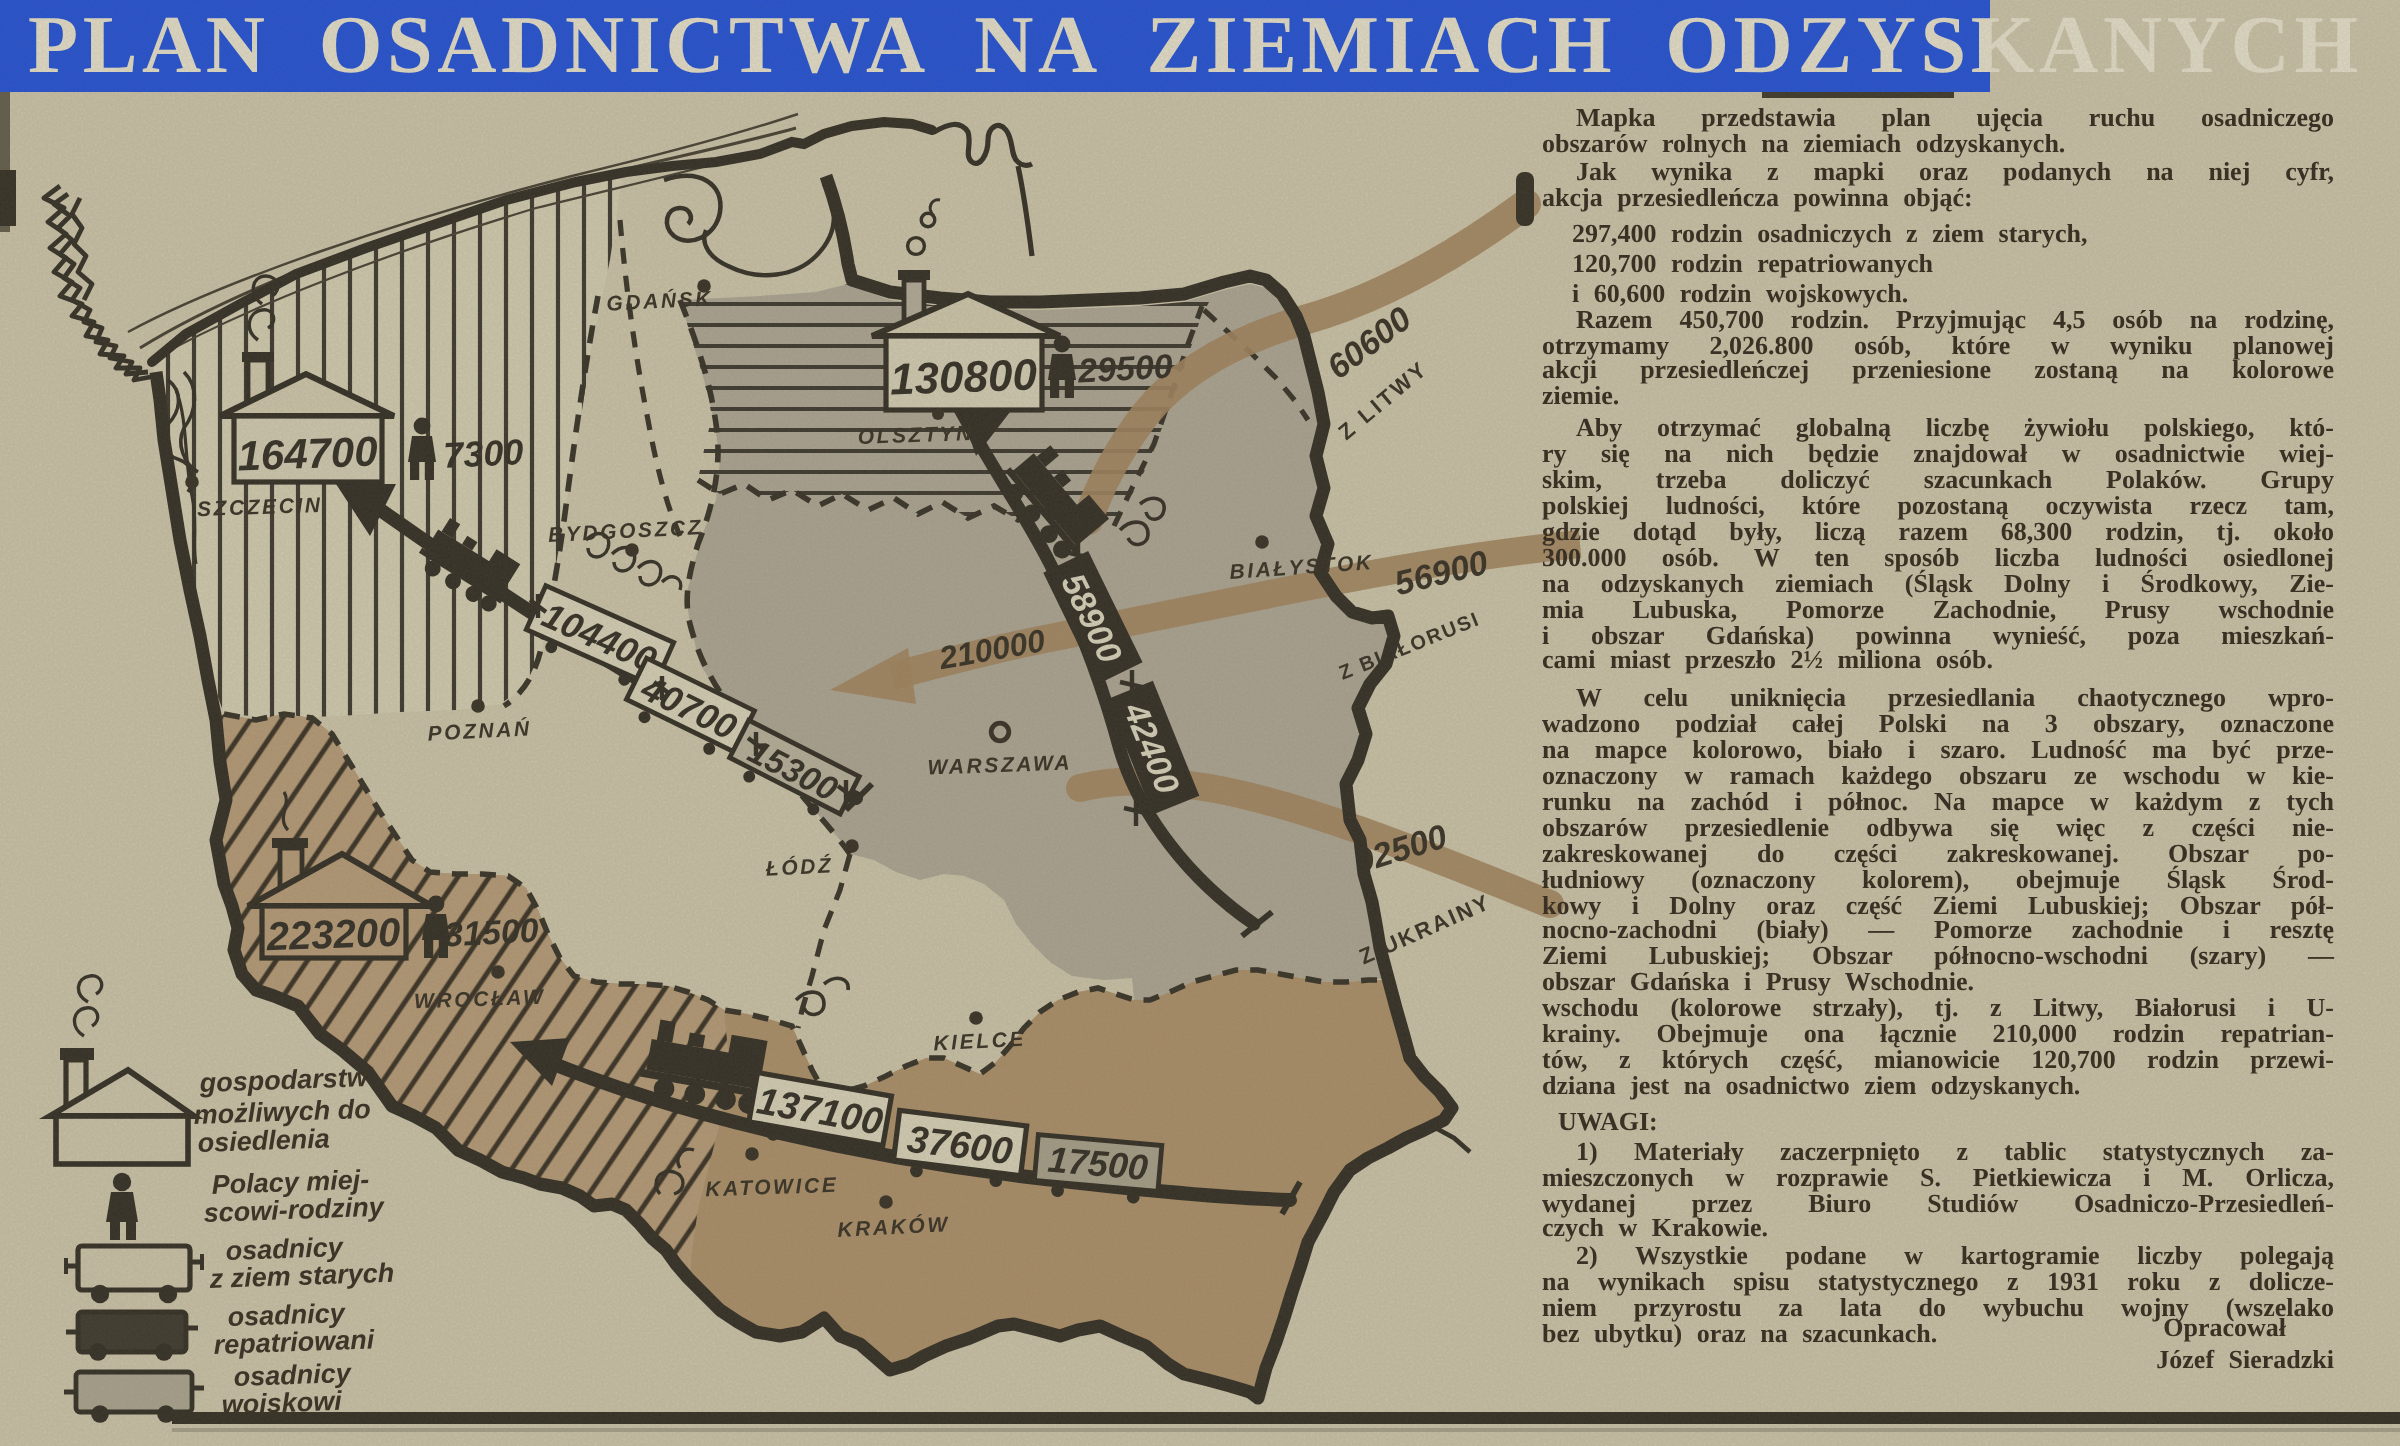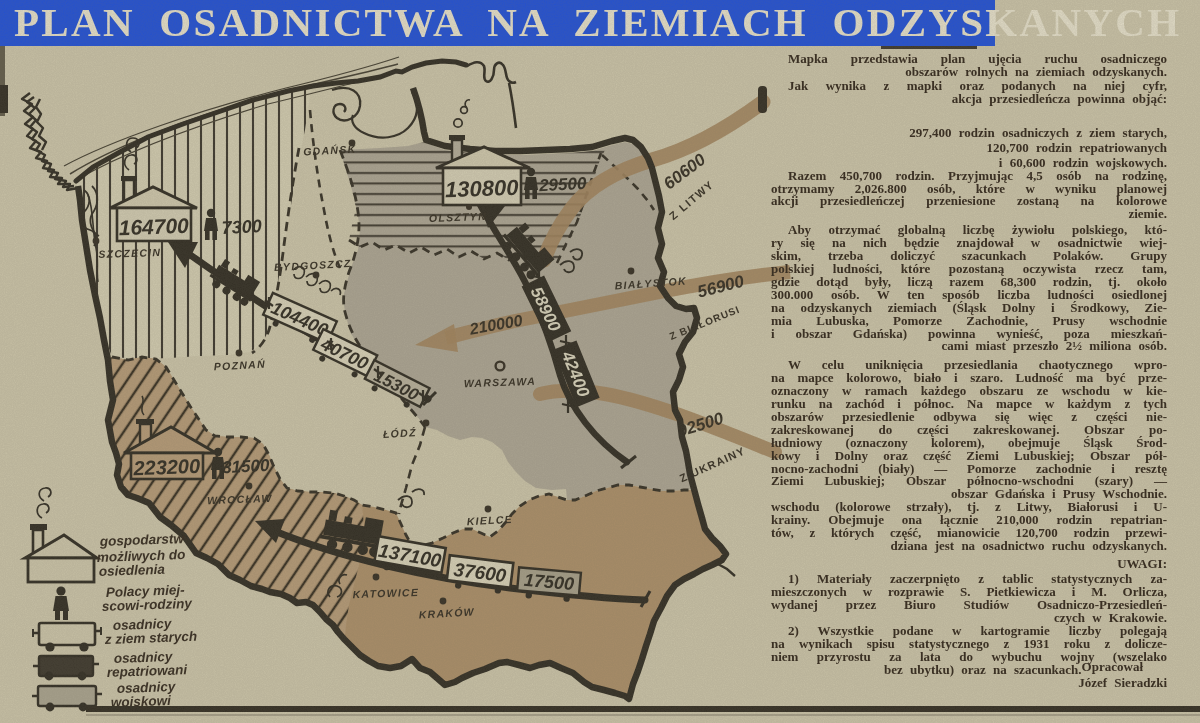--- a/index.html
+++ b/index.html
@@ -1,20 +1,20 @@
 <!DOCTYPE html>
 <html><head>
 <meta charset="utf-8">
 <style>
 html,body{margin:0;padding:0;}
 #page{position:relative;width:1200px;height:723px;background:#ccc5a9;overflow:hidden;font-family:"Liberation Sans",sans-serif;}
 #banner{position:absolute;left:0;top:0;width:995px;height:46px;background:#1d4ed8;color:#e7e2cc;font-family:"Liberation Serif",serif;font-weight:bold;font-size:41px;letter-spacing:2.3px;word-spacing:12px;line-height:44px;text-align:center;text-indent:14px;white-space:nowrap;}
 #col{position:absolute;left:771px;top:53px;width:396px;color:#2f2418;font-family:"Liberation Serif",serif;font-weight:bold;font-size:13px;line-height:12.9px;}
 #col div.j{text-align:justify;text-align-last:justify;}
-#col div.e{text-align:right;word-spacing:4px;}
+#col div.e{text-align:left;word-spacing:4px;}
 #mapsvg{position:absolute;left:0;top:0;}
 #grain{position:absolute;left:0;top:0;pointer-events:none;}
 .in{text-indent:17px;}
 </style>
 </head>
 <body>
 <div id="page">
 
 <svg id="mapsvg" width="1200" height="723" viewBox="0 0 1200 723">
 <defs>
@@ -411,62 +411,63 @@
 <rect x="881" y="45" width="96" height="4" fill="#3a3428"></rect>
 </svg>
 
 <div id="banner">PLAN OSADNICTWA NA ZIEMIACH ODZYSKANYCH</div>
 
 <div id="col">
 <div class="j in">Mapka przedstawia plan ujęcia ruchu osadniczego</div>
 <div class="e">obszarów rolnych na ziemiach odzyskanych.</div>
 <div class="j in" style="margin-top:1px">Jak wynika z mapki oraz podanych na niej cyfr,</div>
 <div class="e">akcja przesiedleńcza powinna objąć:</div>
-<div class="e" style="margin-top:19px;line-height:15px;text-indent:15px">297,400 rodzin osadniczych z ziem starych,</div>
+<div class="e" style="margin-top:3px;line-height:15px;text-indent:15px">297,400 rodzin osadniczych z ziem starych,</div>
 <div class="e" style="line-height:15px;text-indent:15px">120,700 rodzin repatriowanych</div>
 <div class="e" style="line-height:15px;text-indent:15px">i 60,600 rodzin wojskowych.</div>
 <div class="j in">Razem 450,700 rodzin. Przyjmując 4,5 osób na rodzinę,</div>
 <div class="j">otrzymamy 2,026.800 osób, które w wyniku planowej</div>
 <div class="j">akcji przesiedleńczej przeniesione zostaną na kolorowe</div>
 <div class="e">ziemie.</div>
 <div class="j in" style="margin-top:3px">Aby otrzymać globalną liczbę żywiołu polskiego, któ-</div>
 <div class="j">ry się na nich będzie znajdował w osadnictwie wiej-</div>
 <div class="j">skim, trzeba doliczyć szacunkach Polaków. Grupy</div>
 <div class="j">polskiej ludności, które pozostaną oczywista rzecz tam,</div>
 <div class="j">gdzie dotąd były, liczą razem 68,300 rodzin, tj. około</div>
 <div class="j">300.000 osób. W ten sposób liczba ludności osiedlonej</div>
 <div class="j">na odzyskanych ziemiach (Śląsk Dolny i Środkowy, Zie-</div>
 <div class="j">mia Lubuska, Pomorze Zachodnie, Prusy wschodnie</div>
 <div class="j">i obszar Gdańska) powinna wynieść, poza mieszkań-</div>
 <div class="e">cami miast przeszło 2½ miliona osób.</div>
 <div class="j in" style="margin-top:6px">W celu uniknięcia przesiedlania chaotycznego wpro-</div>
+<div class="j">wadzono podział całej Polski na 3 obszary, oznaczone</div>
 <div class="j">na mapce kolorowo, biało i szaro. Ludność ma być prze-</div>
 <div class="j">oznaczony w ramach każdego obszaru ze wschodu w kie-</div>
 <div class="j">runku na zachód i północ. Na mapce w każdym z tych</div>
 <div class="j">obszarów przesiedlenie odbywa się więc z części nie-</div>
 <div class="j">zakreskowanej do części zakreskowanej. Obszar po-</div>
 <div class="j">łudniowy (oznaczony kolorem), obejmuje Śląsk Środ-</div>
 <div class="j">kowy i Dolny oraz część Ziemi Lubuskiej; Obszar pół-</div>
 <div class="j">nocno-zachodni (biały) — Pomorze zachodnie i resztę</div>
 <div class="j">Ziemi Lubuskiej; Obszar północno-wschodni (szary) —</div>
 <div class="e">obszar Gdańska i Prusy Wschodnie.</div>
 <div class="j">wschodu (kolorowe strzały), tj. z Litwy, Białorusi i U-</div>
 <div class="j">krainy. Obejmuje ona łącznie 210,000 rodzin repatrian-</div>
 <div class="j">tów, z których część, mianowicie 120,700 rodzin przewi-</div>
-<div class="e">dziana jest na osadnictwo ruchu odzyskanych.</div>
+<div class="e">dziana jest na osadnictwo ziem odzyskanych.</div>
 <div class="e" style="margin-top:5px;text-indent:8px">UWAGI:</div>
 <div class="j in" style="margin-top:2px">1) Materiały zaczerpnięto z tablic statystycznych za-</div>
 <div class="j">mieszczonych w rozprawie S. Pietkiewicza i M. Orlicza,</div>
 <div class="j">wydanej przez Biuro Studiów Osadniczo-Przesiedleń-</div>
 <div class="e">czych w Krakowie.</div>
 <div class="j in" style="margin-top:1px">2) Wszystkie podane w kartogramie liczby polegają</div>
 <div class="j">na wynikach spisu statystycznego z 1931 roku z dolicze-</div>
 <div class="j">niem przyrostu za lata do wybuchu wojny (wszelako</div>
 <div class="e">bez ubytku) oraz na szacunkach.<span style="float:right;margin-right:24px;position:relative;top:-3px">Opracował</span></div>
-<div class="e" style="">Józef&nbsp;Sieradzki</div>
+<div class="e" style="text-align:right">Józef&nbsp;Sieradzki</div>
 </div>
 
 <svg id="grain" width="1200" height="723" viewBox="0 0 1200 723">
 <defs>
 <filter id="noise" x="0" y="0" width="100%" height="100%">
 <feTurbulence type="fractalNoise" baseFrequency="0.9" numOctaves="2" seed="7" stitchTiles="stitch"></feTurbulence>
 <feColorMatrix type="matrix" values="0 0 0 0 0.18  0 0 0 0 0.16  0 0 0 0 0.12  0.6 0.6 0.6 0 0"></feColorMatrix>
 </filter>
 </defs>
 <rect width="1200" height="723" filter="url(#noise)" opacity="0.19"></rect>

